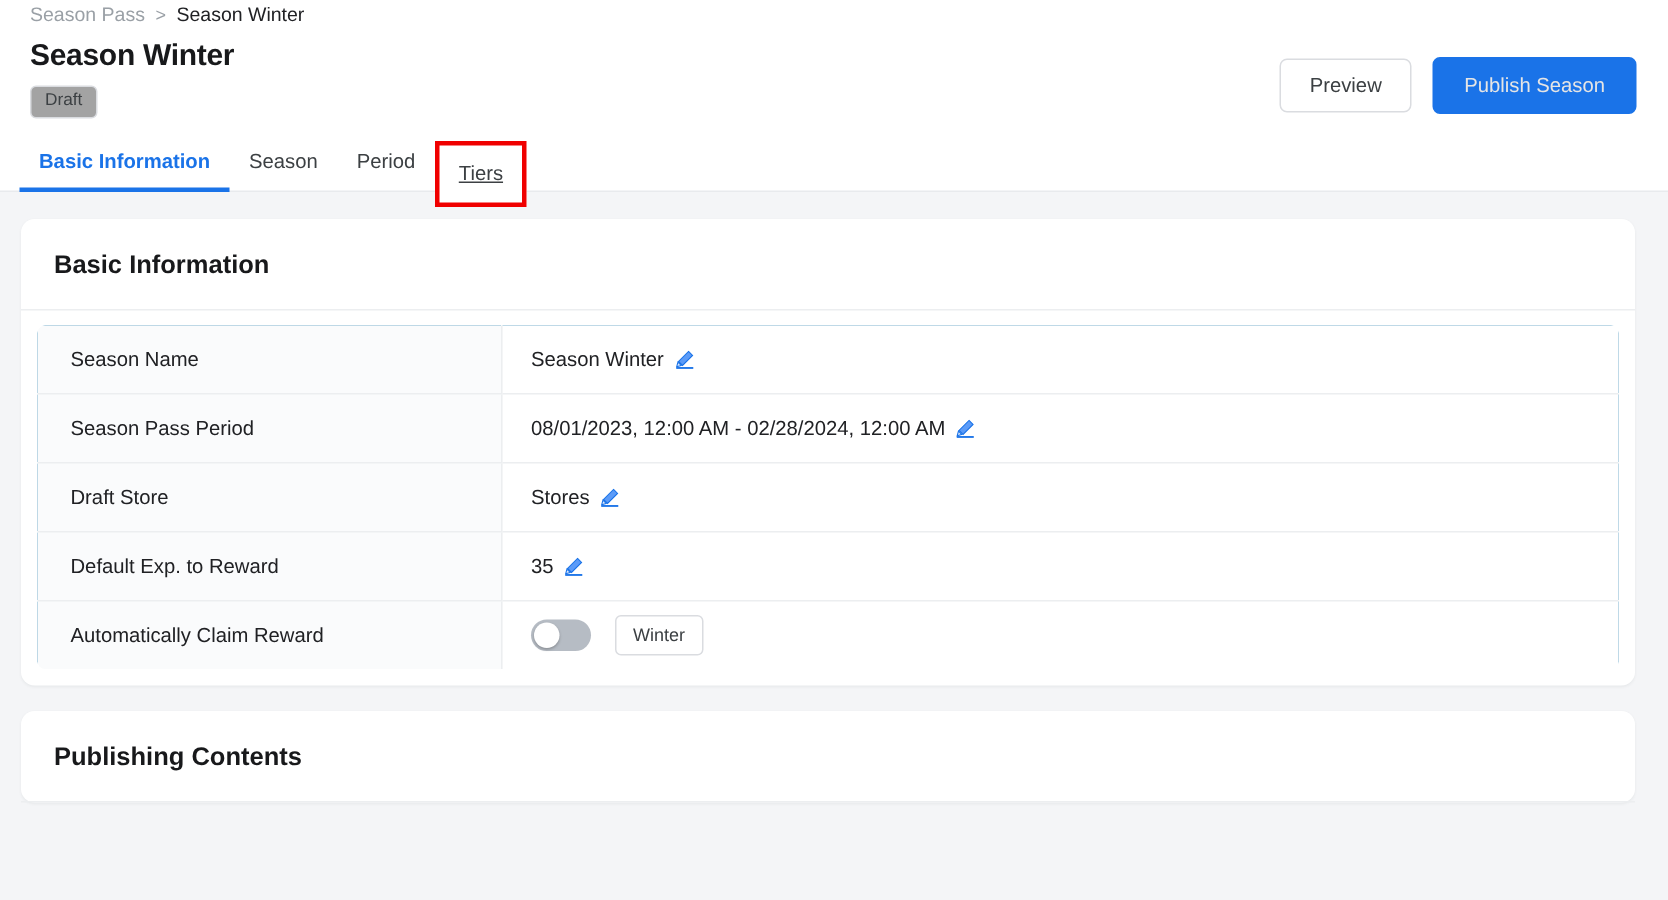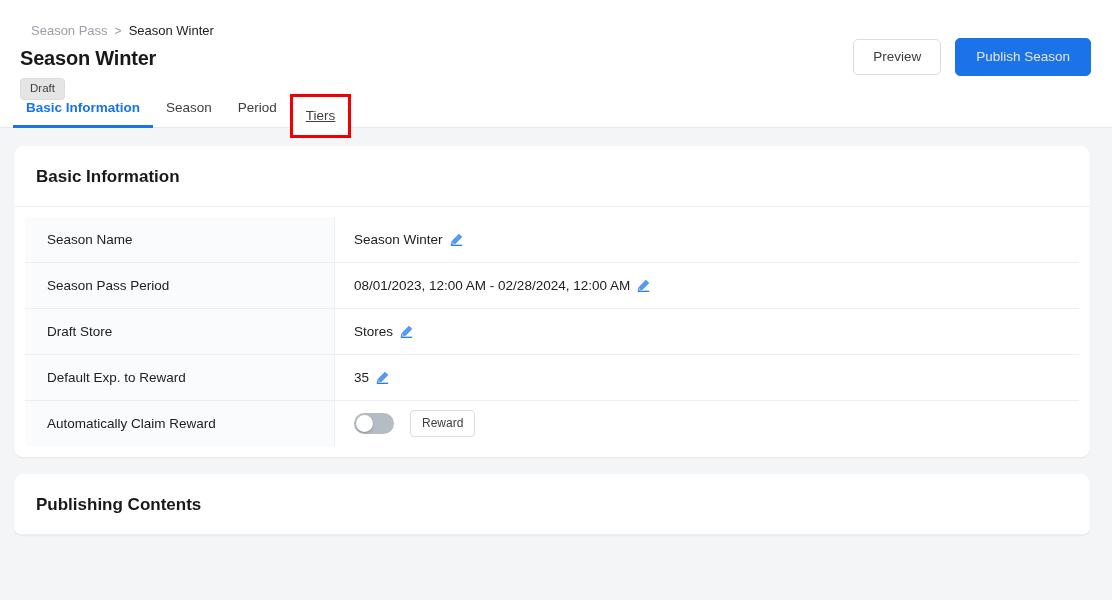--- a/index.html
+++ b/index.html
@@ -16,27 +16,26 @@
 
   
   .header {
     background: #ffffff;
     padding: 0 20px;
     height: 128px;
     position: relative;
     border-bottom: 1px solid #e8eaed;
   }
   .breadcrumb {
-    padding-top: 23px;
+    padding-top: 2px;
     font-size: 13px;
     line-height: 16px;
     display: flex;
     align-items: center;
     gap: 7px;
-    margin-left: 11px;
   }
   .crumb-link { color: #9aa0a6; cursor: pointer; }
   .crumb-sep { color: #9aa0a6; font-size: 12px; }
   .crumb-current { color: #202124; }
 
   .page-title {
     margin: 7px 0 0 0;
     font-size: 20px;
     font-weight: bold;
     line-height: 24px;
@@ -45,21 +44,21 @@
   }
   .status-badge {
     display: inline-block;
     margin-top: 8px;
     padding: 2px 9px 3px;
     border: 1px solid #dadce0;
     border-radius: 4px;
     font-size: 11.5px;
     line-height: 15px;
     color: #3c4043;
-    background: #e5e5e5;
+    background: #a3a3a3;
   }
 
   .header-actions {
     position: absolute;
     right: 21px;
     top: 38px;
     display: flex;
     gap: 14px;
     align-items: center;
     margin-left: 36px;
@@ -301,21 +300,21 @@
                     </svg>
               </span>
             </span>
           </td>
         </tr>
         <tr>
           <td class="cell-label">Automatically Claim Reward</td>
           <td class="cell-value">
             <span class="value-wrap">
               <span class="toggle"></span>
-              <button class="btn-small">Reward</button>
+              <button class="btn-small">Winter</button>
             </span>
           </td>
         </tr>
       </tbody>
         </table>
     </div>
   </div>
 
   <div class="card">
     <div class="card-title">Publishing Contents</div>

